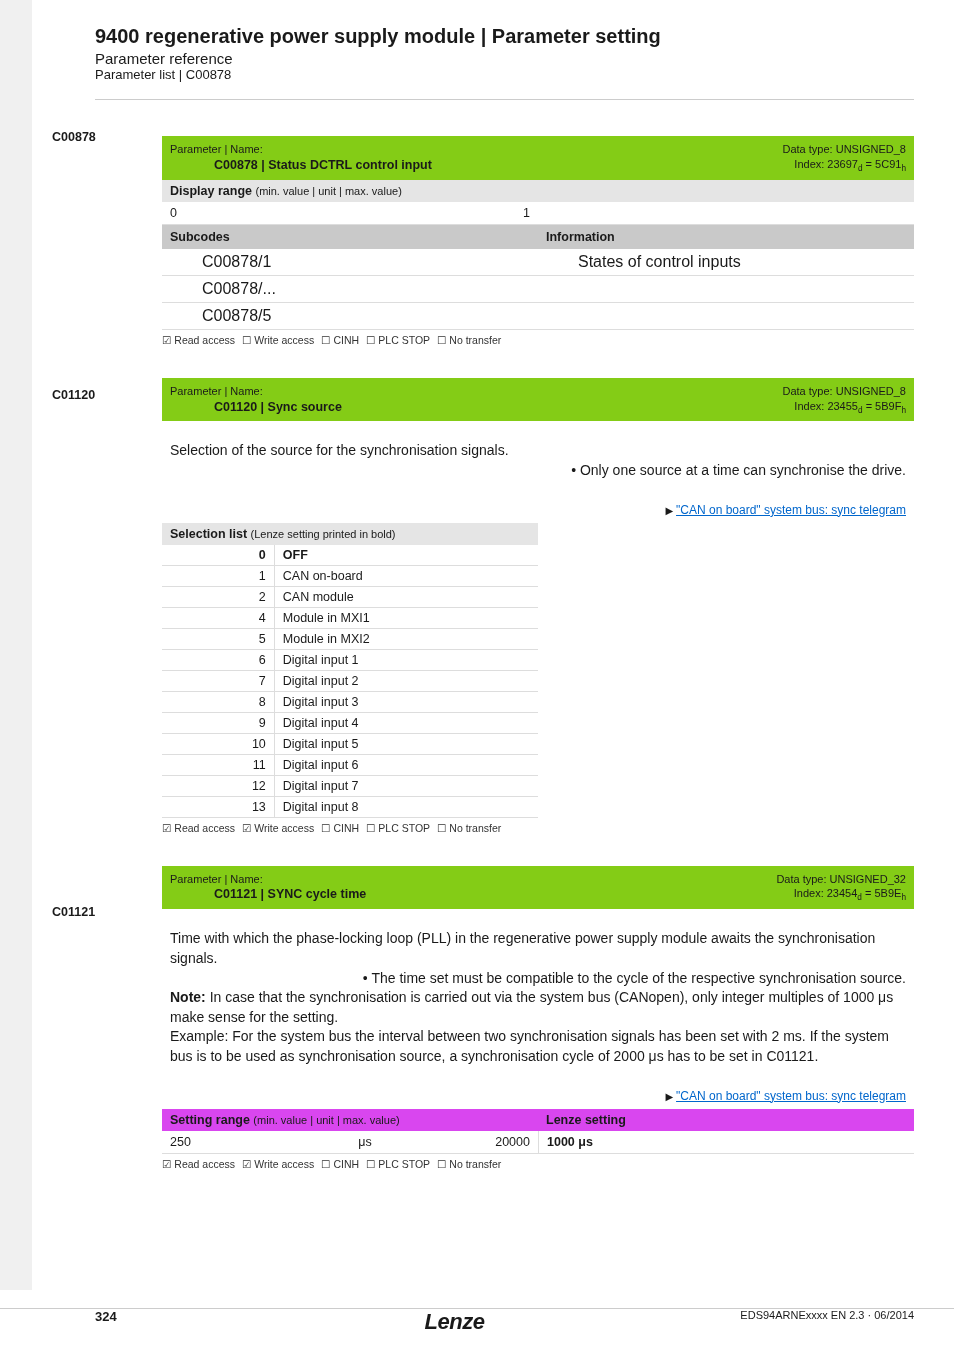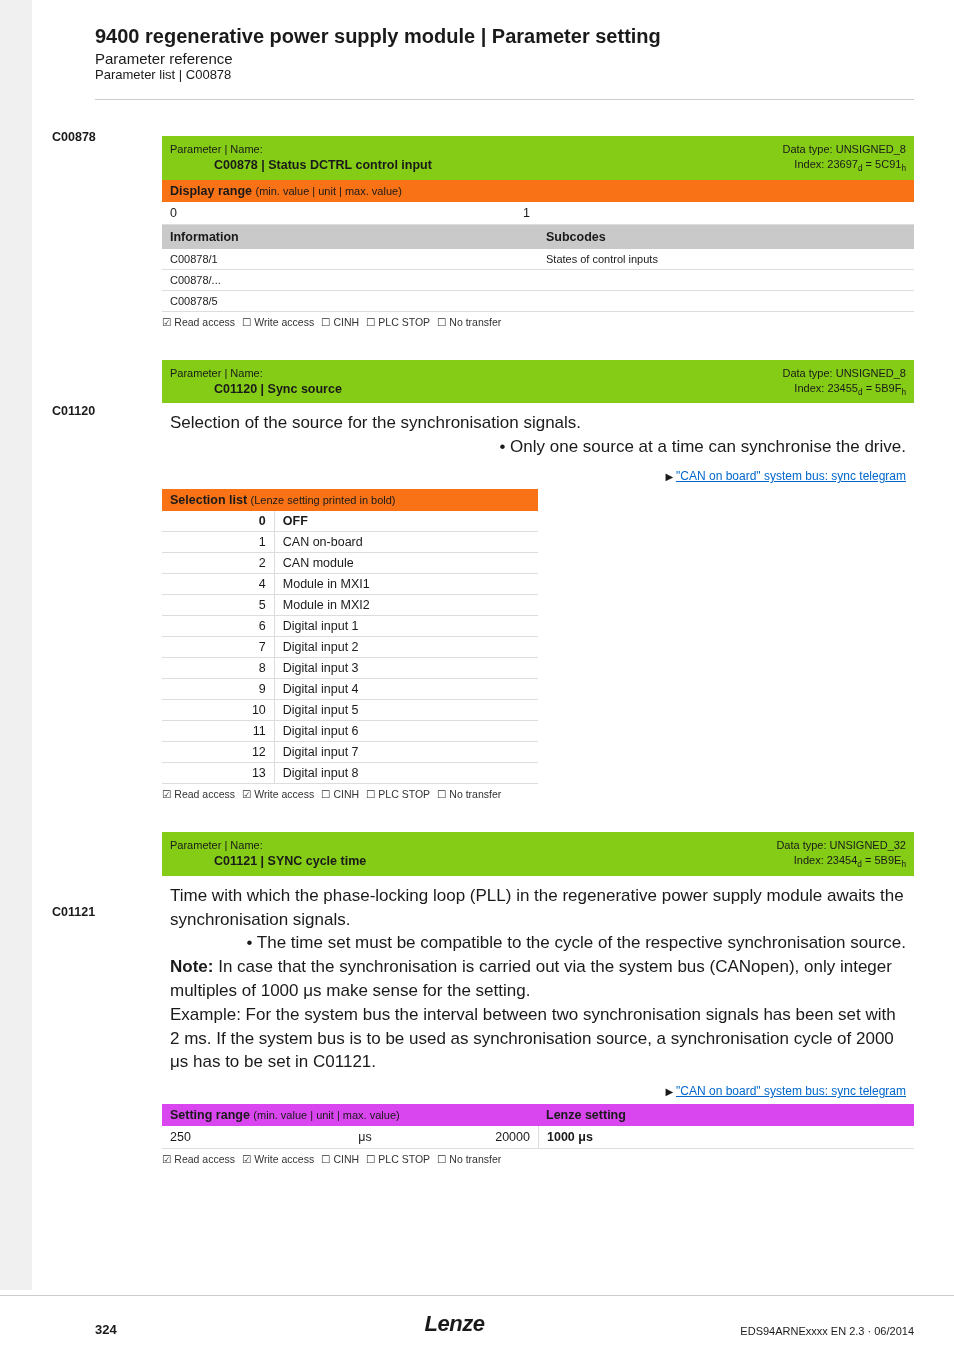--- a/index.html
+++ b/index.html
@@ -72,22 +72,22 @@
       margin-left: 44px;
     }
     .hdr-row .meta {
       position: absolute;
       right: 8px;
       top: 6px;
       text-align: right;
       font-size: 11px;
     }
     .desc {
-      font-size: 17px;
-      padding: 8px 8px;
+      font-size: 14px;
+      padding: 20px 8px;
       line-height: 1.4;
     }
     .desc ul {
       list-style: none;
       padding-left: 6px;
       text-align: right;
     }
     .desc ul li::before {
       content: "• ";
     }
@@ -99,21 +99,21 @@
     .link-row a {
       color: #0066cc;
       text-decoration: underline;
     }
     .link-row .arrow {
       color: #1a1a1a;
       text-decoration: none;
       font-size: 10px;
     }
     .section-hdr {
-      background: #f97316;
+      background: #e5e5e5;
       padding: 4px 8px;
       font-size: 12.5px;
       font-weight: 700;
     }
     .section-hdr .small {
       font-weight: 400;
       font-size: 11px;
     }
     .subcode-hdr {
       display: flex;
@@ -137,21 +137,22 @@
     .tbl-row.display-range > div:nth-child(1) { width: 18%; }
     .tbl-row.display-range > div:nth-child(2) { width: 16%; }
     .tbl-row.display-range > div:nth-child(3) { width: 16%; text-align: right; }
     .tbl-row.display-range > div:nth-child(4) { width: 50%; }
     .subcode-data {
       display: flex;
       border-bottom: 1px solid #ddd;
     }
     .subcode-data > div {
       padding: 4px 8px;
-      font-size: 11px;
+      font-size: 16px;
+      margin-left: 32px;
     }
     .subcode-data > div:first-child { width: 50%; }
     .subcode-data > div:last-child { width: 50%; }
     .sel-list {
       width: 50%;
     }
     .sel-row {
       display: flex;
       border-bottom: 1px solid #ddd;
     }
@@ -195,26 +196,26 @@
     .setting-hdr > div {
       padding: 4px 8px;
       font-size: 12.5px;
       font-weight: 700;
     }
     .setting-hdr > div:nth-child(1) { width: 50%; }
     .setting-hdr > div:nth-child(2) { width: 50%; }
     .setting-hdr .small { font-weight: 400; font-size: 11px; }
     .footer {
       position: absolute;
-      bottom: 13px;
+      bottom: 0;
       left: 0;
       width: 954px;
       height: 42px;
       display: flex;
-      align-items: flex-end;
+      align-items: flex-start;
       padding: 0 40px 0 95px;
       border-top: 1px solid #ccc;
     }
     .footer .page-num {
       font-weight: 700;
       font-size: 13px;
       width: 100px;
     }
     .footer .logo {
       flex: 1;
@@ -266,22 +267,22 @@
       <div class="section-hdr">
         <span>Display range</span> <span class="small">(min. value | unit | max. value)</span>
       </div>
       <div class="tbl-row display-range">
         <div>0</div>
         <div></div>
         <div>1</div>
         <div></div>
       </div>
       <div class="subcode-hdr">
+        <div>Subcodes</div>
         <div>Information</div>
-        <div>Subcodes</div>
       </div>
       <div class="subcode-data">
         <div>C00878/1</div>
         <div>States of control inputs</div>
       </div>
       <div class="subcode-data">
         <div>C00878/...</div>
         <div></div>
       </div>
       <div class="subcode-data">
@@ -290,21 +291,21 @@
       </div>
       <div class="access-row">
         <span class="checkbox">☑ Read access</span>
         <span class="checkbox">☐ Write access</span>
         <span class="checkbox">☐ CINH</span>
         <span class="checkbox">☐ PLC STOP</span>
         <span class="checkbox">☐ No transfer</span>
       </div>
     </div>
 
-    <div class="param-id" style="top: 304px;">C01120</div>
+    <div class="param-id" style="top: 288px;">C01120</div>
     <div class="param-block">
       <div class="hdr-row">
         <div>
           <div class="name-label">Parameter | Name:</div>
           <div class="name-val">C01120 | Sync source</div>
         </div>
         <div class="meta">
           <div>Data type: UNSIGNED_8</div>
           <div><span>Index: 23455</span><sub>d</sub><span> = 5B9F</span><sub>h</sub></div>
         </div>

